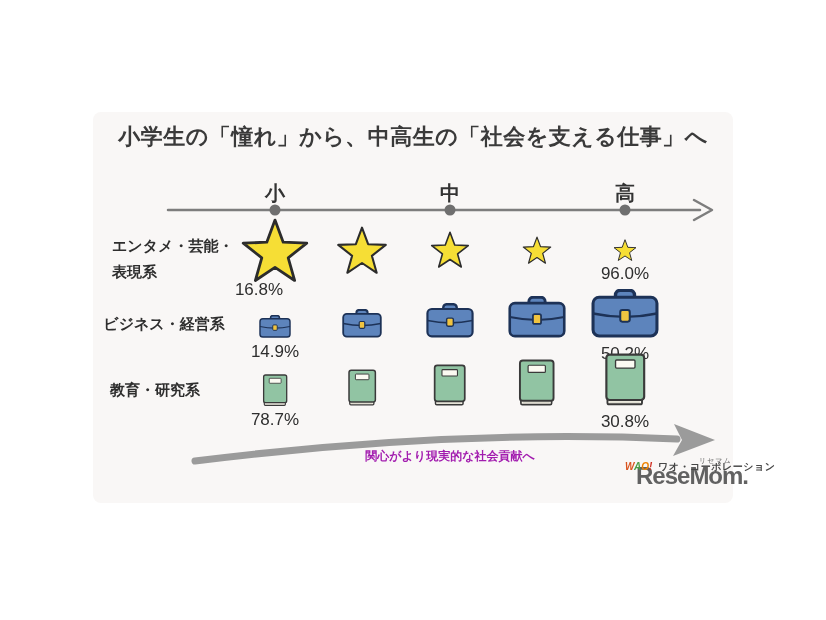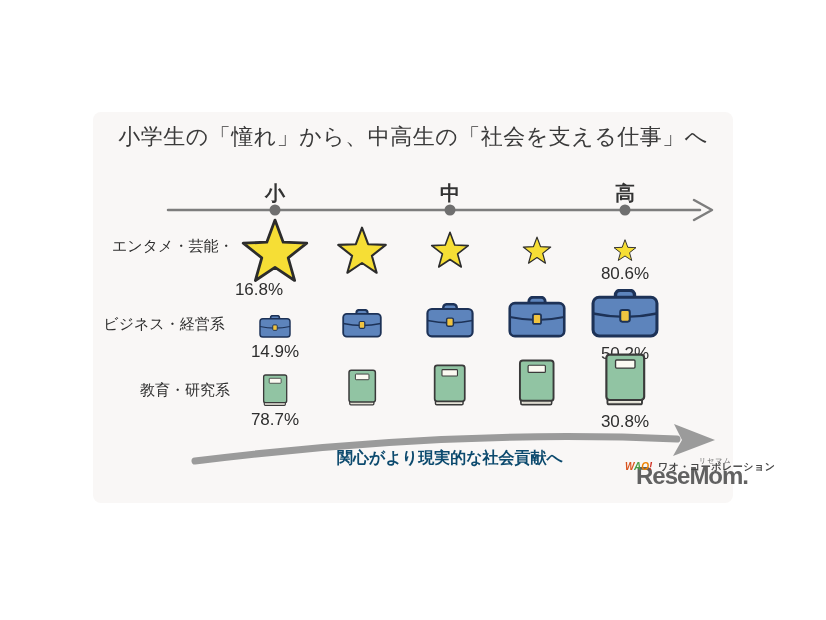--- a/index.html
+++ b/index.html
@@ -2,35 +2,35 @@
 <html><head>
 <meta charset="utf-8">
 <style>
   * { margin:0; padding:0; box-sizing:border-box; }
   html,body { width:826px; height:620px; background:#ffffff; }
   body { font-family:"Liberation Sans","DejaVu Sans",sans-serif; position:relative; overflow:hidden; }
   .abs { position:absolute; }
 
   .card { left:93px; top:112px; width:640px; height:391px; background:#f9f7f6; border-radius:8px; }
 
-  .title { left:93px; top:122px; width:640px; text-align:center; font-size:22px; font-weight:normal;
+  .title { left:93px; top:122px; width:640px; text-align:center; font-size:22px; font-weight:bold;
            color:#3a3a3a; letter-spacing:0.5px; white-space:nowrap; }
 
   .tick { top:180px; width:60px; text-align:center; font-size:20px; font-weight:bold; color:#333; }
   .tick-sho { left:245px; } .tick-chu { left:420px; } .tick-ko { left:595px; }
 
-  .row-label { font-size:15px; font-weight:normal; color:#2e2e2e; line-height:26px; }
+  .row-label { font-size:15px; font-weight:bold; color:#2e2e2e; line-height:26px; }
   .label-ent { left:112px; top:233px; width:150px; text-align:left; }
   .label-biz { left:98px;  top:311px; width:132px; text-align:center; }
-  .label-edu { left:98px;  top:377px; width:132px; text-align:right; }
+  .label-edu { left:110px;  top:377px; width:132px; text-align:left; }
 
   .pct { width:80px; text-align:center; font-size:17px; color:#2e2e2e; }
 
   .trend-caption { left:200px; top:448px; width:500px; text-align:center;
-                   font-size:16px; font-weight:bold; color:#0c4a6e; white-space:nowrap; }
+                   font-size:12px; font-weight:bold; color:#a21caf; white-space:nowrap; }
 
   .wao-logo { left:593px; top:460px; font-size:10px; font-weight:bold; white-space:nowrap; z-index:3;margin-left:32px; }
   .wao-mark { font-style:italic; letter-spacing:0; }
   .wao-w { color:#d9531e; } .wao-a { color:#4a9e45; } .wao-o { color:#ef8200; } .wao-bang { color:#cf2b1e; }
   .wao-name { color:#474747; margin-left:3px; letter-spacing:0.5px; }
 
   .resemom-logo { left:636px; top:464px; font-size:24px; font-weight:bold; color:#4d4d4d;
                   letter-spacing:-1px; opacity:0.88; z-index:2; line-height:1; }
   .resemom-furigana { left:699px; top:456px; font-size:7px; color:#6a6a6a; letter-spacing:1px; z-index:3; }
 
@@ -71,38 +71,39 @@
 <svg class="abs" style="left:160px;top:195px" width="560" height="30">
   <line x1="8" y1="15" x2="540" y2="15" stroke="#7d7d7d" stroke-width="2.5" stroke-linecap="round"></line>
   <path d="M534,5 L552,15 L534,25" fill="none" stroke="#7d7d7d" stroke-width="2.5" stroke-linecap="round" stroke-linejoin="round"></path>
   <circle cx="115" cy="15" r="5.5" fill="#6f6f6f"></circle>
   <circle cx="290" cy="15" r="5.5" fill="#6f6f6f"></circle>
   <circle cx="465" cy="15" r="5.5" fill="#6f6f6f"></circle>
 </svg>
 
 <div class="abs row-label label-ent">
   <div>エンタメ・芸能・</div>
+  <div>表現系</div>
 </div>
 <svg class="abs" style="left:240px;top:218px" width="70" height="64">
     <use href="#sym-star"></use>
   </svg>
 <svg class="abs" style="left:336px;top:226px" width="52" height="48">
     <use href="#sym-star"></use>
   </svg>
 <svg class="abs" style="left:430px;top:231px" width="40" height="37">
     <use href="#sym-star"></use>
   </svg>
 <svg class="abs" style="left:522px;top:236px" width="30" height="28">
     <use href="#sym-star"></use>
   </svg>
 <svg class="abs" style="left:613px;top:239px" width="24" height="22">
     <use href="#sym-star"></use>
   </svg>
 <div class="abs pct" style="left:219px;top:280px">16.8%</div>
-<div class="abs pct" style="left:585px;top:264px">80.6%</div>
+<div class="abs pct" style="left:585px;top:264px">96.0%</div>
 
 <div class="abs row-label label-biz">ビジネス・経営系</div>
 <svg class="abs" style="left:259px;top:315px" width="32" height="23">
     <use href="#sym-briefcase"></use>
   </svg>
 <svg class="abs" style="left:342px;top:309px" width="40" height="29">
     <use href="#sym-briefcase"></use>
   </svg>
 <svg class="abs" style="left:426px;top:303px" width="48" height="35">
     <use href="#sym-briefcase"></use>

